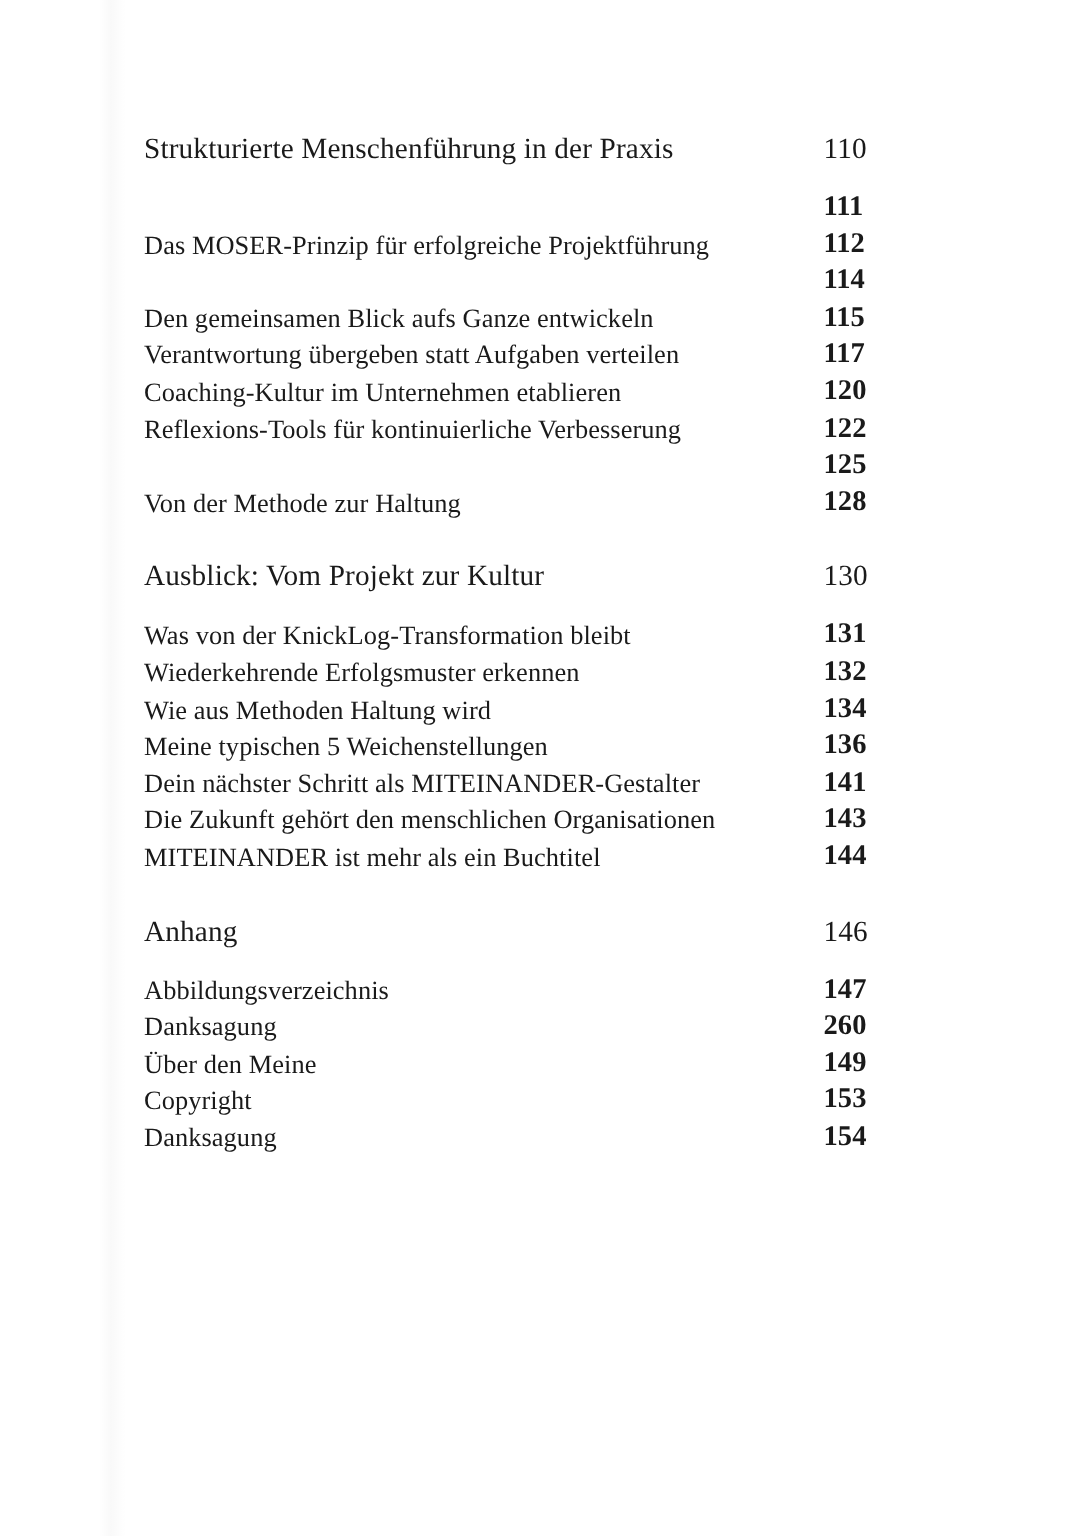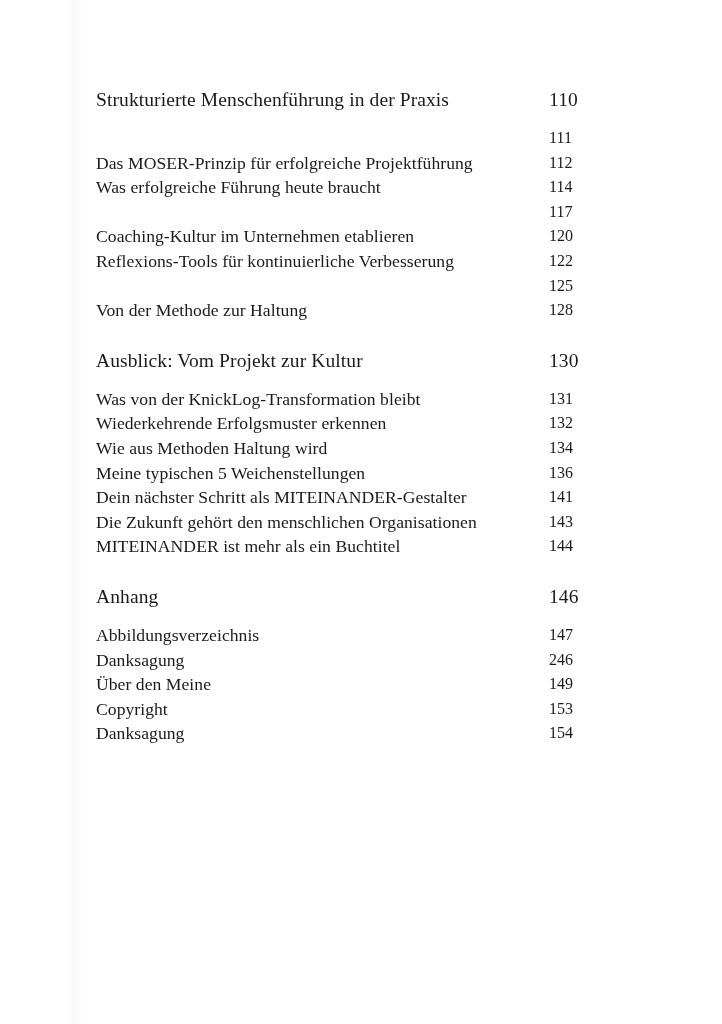--- a/index.html
+++ b/index.html
@@ -83,45 +83,46 @@
   }
 
   
   .entry {
     font-size: 17.6px;
     line-height: 24.6px;
     font-weight: 400;
     letter-spacing: 0.05px;
   }
   .entry .page-num {
-    font-size: 16px;
+    font-size: 19px;
     line-height: 24.6px;
-    font-weight: 400;
+    font-weight: 700;
   }
 
   
   .entries {
     margin-top: 7px;
   }
 </style>
 </head>
 <body>
 
 <div id="page">
 
   <div id="scan-shadow"></div>
 
   <div id="toc">
       <div class="section">
         <div class="toc-row section-head"><span class="label">Strukturierte Menschenführung in der Praxis</span><span class="page-num">110</span></div>
         <div class="entries">
           <div class="toc-row entry"><span class="page-num">111</span></div>
           <div class="toc-row entry"><span class="label">Das MOSER-Prinzip für erfolgreiche Projektführung</span><span class="page-num">112</span></div>
-          <div class="toc-row entry"><span class="label">Was erfolgreiche Führung heute braucht</span><span class="page-num">114</span></div>
-          <div class="toc-row entry"><span class="page-num">117</span></div>
+          <div class="toc-row entry"><span class="page-num">114</span></div>
+          <div class="toc-row entry"><span class="label">Den gemeinsamen Blick aufs Ganze entwickeln</span><span class="page-num">115</span></div>
+          <div class="toc-row entry"><span class="label">Verantwortung übergeben statt Aufgaben verteilen</span><span class="page-num">117</span></div>
           <div class="toc-row entry"><span class="label">Coaching-Kultur im Unternehmen etablieren</span><span class="page-num">120</span></div>
           <div class="toc-row entry"><span class="label">Reflexions-Tools für kontinuierliche Verbesserung</span><span class="page-num">122</span></div>
           <div class="toc-row entry"><span class="page-num">125</span></div>
           <div class="toc-row entry"><span class="label">Von der Methode zur Haltung</span><span class="page-num">128</span></div>
         </div>
       </div>
       <div class="section">
         <div class="toc-row section-head"><span class="label">Ausblick: Vom Projekt zur Kultur</span><span class="page-num">130</span></div>
         <div class="entries">
           <div class="toc-row entry"><span class="label">Was von der KnickLog-Transformation bleibt</span><span class="page-num">131</span></div>
@@ -130,21 +131,21 @@
           <div class="toc-row entry"><span class="label">Meine typischen 5 Weichenstellungen</span><span class="page-num">136</span></div>
           <div class="toc-row entry"><span class="label">Dein nächster Schritt als MITEINANDER-Gestalter</span><span class="page-num">141</span></div>
           <div class="toc-row entry"><span class="label">Die Zukunft gehört den menschlichen Organisationen</span><span class="page-num">143</span></div>
           <div class="toc-row entry"><span class="label">MITEINANDER ist mehr als ein Buchtitel</span><span class="page-num">144</span></div>
         </div>
       </div>
       <div class="section">
         <div class="toc-row section-head"><span class="label">Anhang</span><span class="page-num">146</span></div>
         <div class="entries">
           <div class="toc-row entry"><span class="label">Abbildungsverzeichnis</span><span class="page-num">147</span></div>
-          <div class="toc-row entry"><span class="label">Danksagung</span><span class="page-num">246</span></div>
+          <div class="toc-row entry"><span class="label">Danksagung</span><span class="page-num">260</span></div>
           <div class="toc-row entry"><span class="label">Über den Meine</span><span class="page-num">149</span></div>
           <div class="toc-row entry"><span class="label">Copyright</span><span class="page-num">153</span></div>
           <div class="toc-row entry"><span class="label">Danksagung</span><span class="page-num">154</span></div>
         </div>
       </div>
     </div>
 
 </div>
 
 </body></html>

